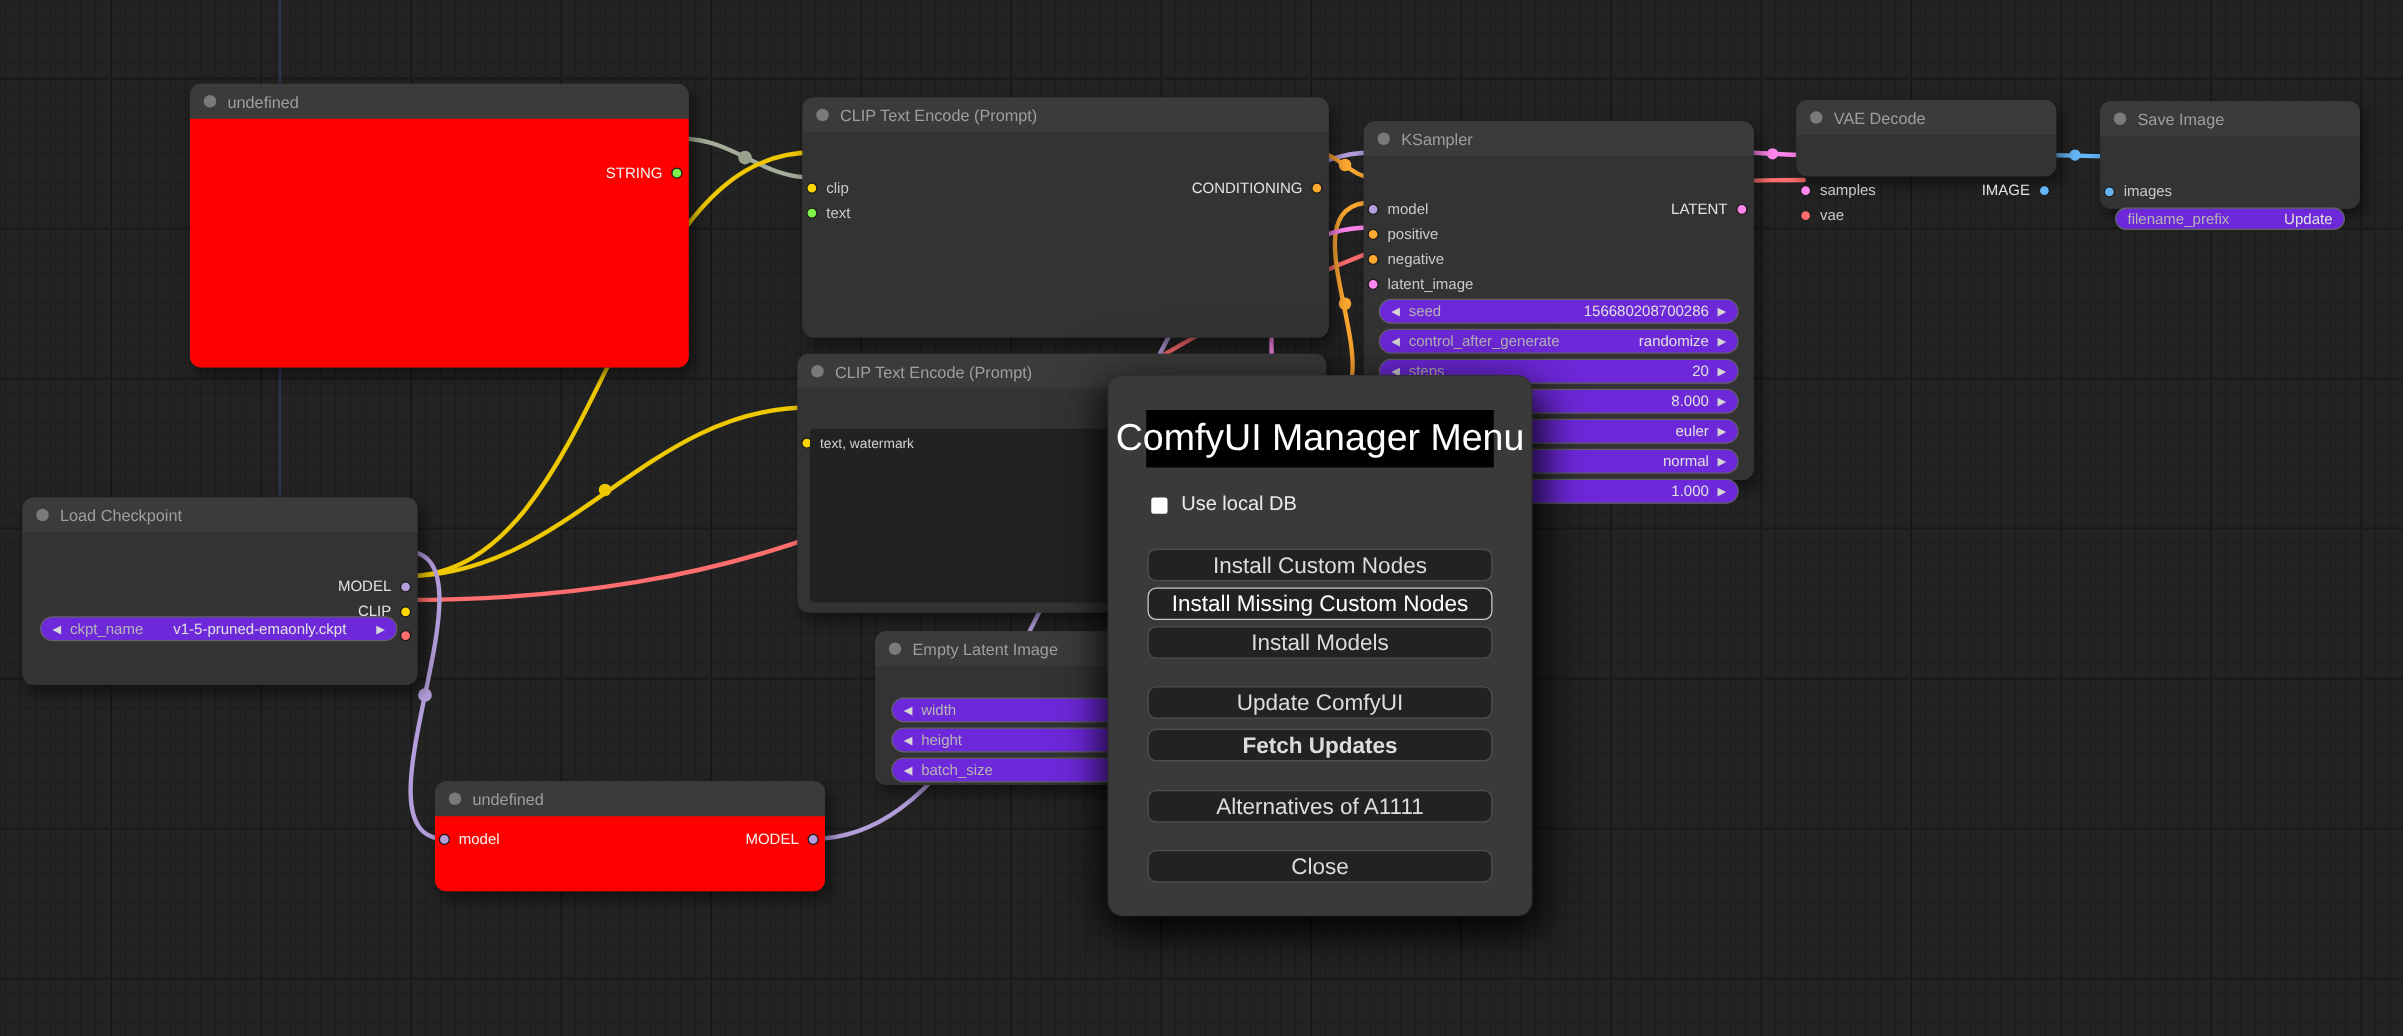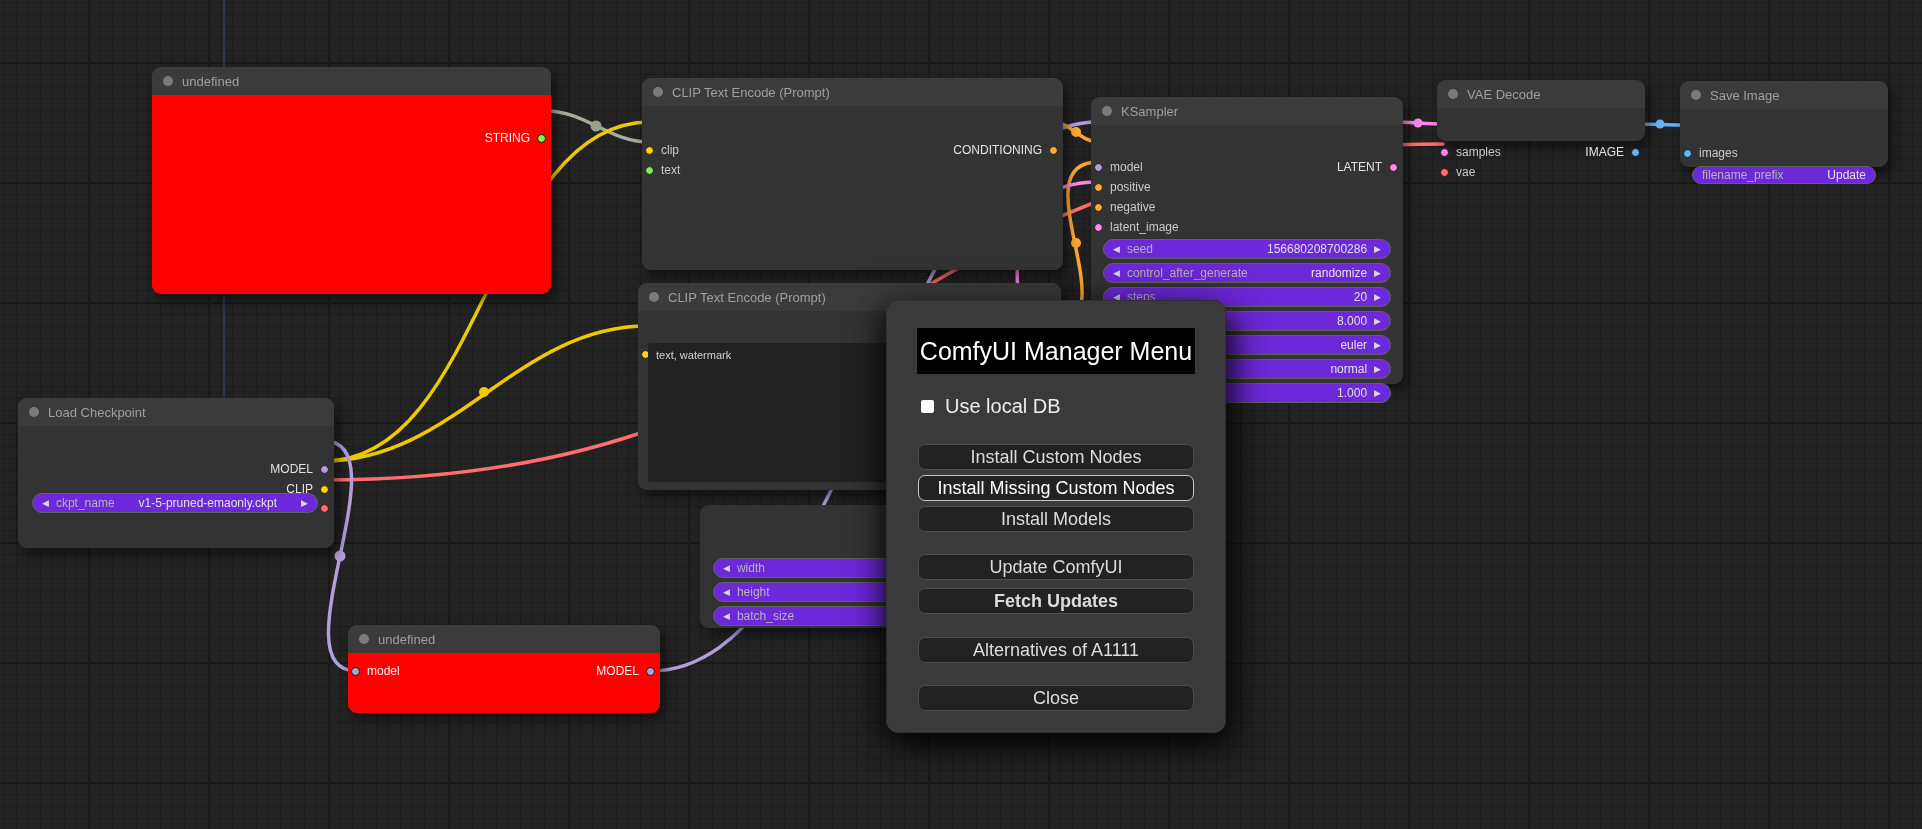--- a/index.html
+++ b/index.html
@@ -35,23 +35,23 @@
   .warrow{font-size:9px;color:#d6d6d6;flex:none;}
   .wname{color:#b5b5b5;}
   .wval{margin-left:auto;color:#e0e0e0;}
   .wval.center{margin-right:auto;}
   .prompt-box{position:absolute;left:10px;top:32px;right:10px;bottom:8px;background:#222;
               border-radius:3px;color:#d2d2d2;font-size:11px;padding:6px 8px;box-sizing:border-box;}
   
   #manager-dialog{position:absolute;left:886px;top:300px;width:340px;height:433px;z-index:10;
       background:#3a3a3a;border-radius:12px;border:1px solid #303030;box-sizing:border-box;
       box-shadow:12px 16px 26px rgba(0,0,0,.55),-9px 10px 22px rgba(0,0,0,.45),0 0 46px rgba(0,0,0,.35);}
-  .dlg-title{margin:27px 30px 0;height:46px;background:#000;color:#fff;font-size:25px;
+  .dlg-title{margin:27px 30px 0;height:46px;background:#000;color:#fff;font-size:30px;
              display:flex;align-items:center;justify-content:center;white-space:nowrap;}
-  .dlg-check{margin:21px 0 0 34px;display:flex;align-items:center;gap:11px;color:#ececec;font-size:20px;}
+  .dlg-check{margin:21px 0 0 34px;display:flex;align-items:center;gap:11px;color:#ececec;font-size:16px;}
   .cbox{width:13px;height:13px;background:#fff;border-radius:2px;flex:none;}
   .dlg-btn{display:block;margin:5px auto 0;height:26px;width:276px;background:#222;
            border:1px solid #4f4f4f;border-radius:7px;color:#dcdcdc;font-size:18px;
            text-align:center;line-height:22px;box-sizing:border-box;font-family:inherit;padding:0;}
   .dlg-btn.hl{border-color:#c9c9c9;color:#fff;}
   .mt26{margin-top:26px;} .mt22{margin-top:22px;} .mt23{margin-top:23px;} .mt6{margin-top:8px;font-weight:bold;}
 </style>
 </head>
 <body>
 
@@ -260,20 +260,24 @@
     <div class="widget" style="top:67px;left:14px;right:16px;">
       <span class="warrow">◀</span>
       <span class="wname">ckpt_name</span>
       <span class="wval center">v1-5-pruned-emaonly.ckpt</span>
       <span class="warrow">▶</span>
     </div>
   </div>
 </div>
 
 <div class="node" style="left:700px;top:505px;width:268px;height:123px;">
+  <div class="ntitle">
+    <span class="tdot"></span>
+    <span>Empty Latent Image</span>
+  </div>
   <div class="nbody">
     <div class="widget" style="top:25px;left:13px;right:13px;">
       <span class="warrow">◀</span>
       <span class="wname">width</span>
       <span class="wval"></span>
     </div>
     <div class="widget" style="top:49px;left:13px;right:13px;">
       <span class="warrow">◀</span>
       <span class="wname">height</span>
       <span class="wval"></span>

